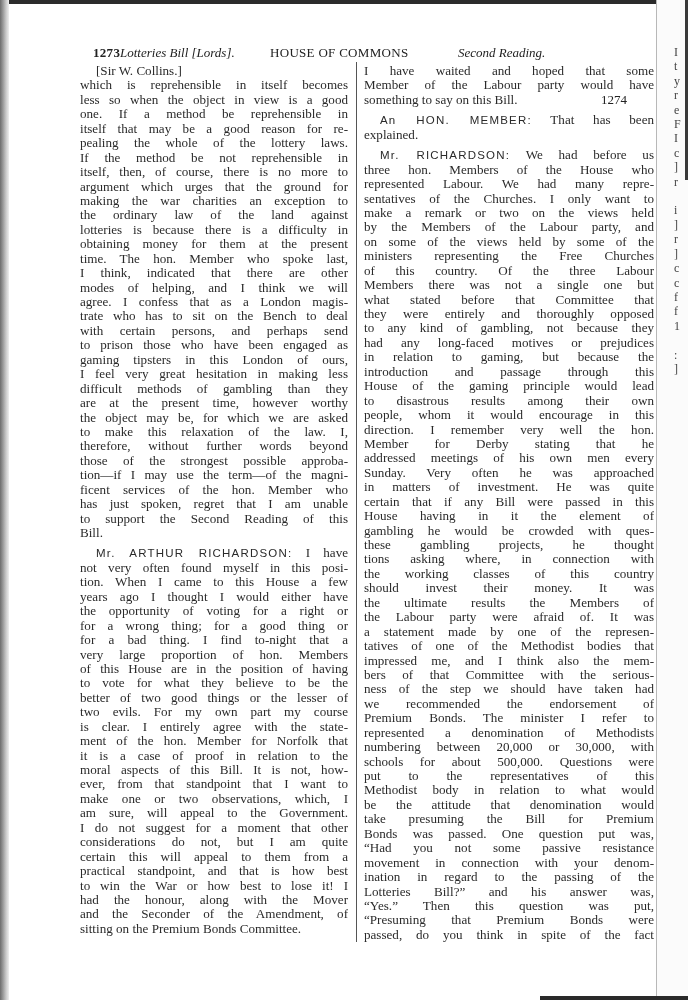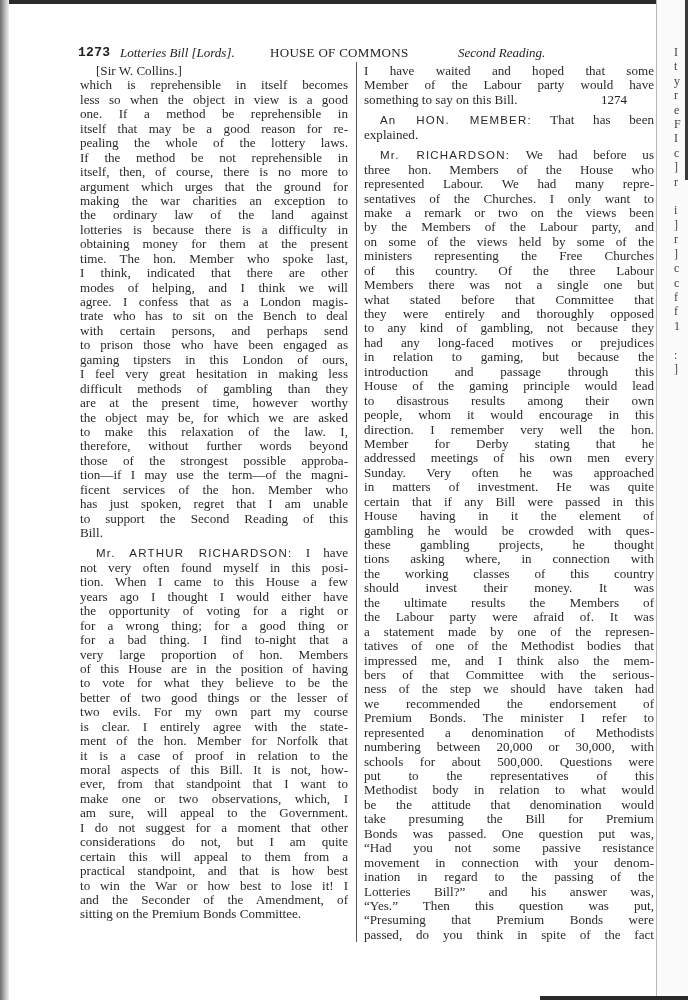--- a/index.html
+++ b/index.html
@@ -13,21 +13,21 @@
   .left-binding { position: absolute; left: 0; top: 0; width: 9px; height: 1000px;
     background: linear-gradient(to right, #6d6d6d 0, #9a9a9a 3px, #c9c9c9 6px, #efefef 9px); }
   .right-page-edge { position: absolute; left: 656px; top: 0; width: 1px; height: 1000px; background: #b8b8b8; }
   .next-page { position: absolute; left: 657px; top: 0; width: 31px; height: 1000px; background: #fbfbfb; }
   .next-page .bleed { position: absolute; left: 17px; font-size: 12px; color: #444; line-height: 14.4px; white-space: pre; }
   .next-page .dark-edge { position: absolute; left: 28px; top: 0; width: 3px; height: 180px; background: #3a3a3a; }
   .bottom-edge { position: absolute; left: 540px; top: 996px; width: 148px; height: 4px; background: #2a2a2a; }
 
   .running-head { position: absolute; top: 45px; left: 78px; width: 578px; height: 18px; font-size: 13px; color: #222; }
   .running-head span { position: absolute; top: 0; white-space: nowrap; }
-  .rh-page-left { left: 0; font-weight: bold; letter-spacing: 0.3px; font-family: Liberation Mono, monospace; }
+  .rh-page-left { left: 15px; font-weight: bold; letter-spacing: 0.3px; }
   .rh-title { left: 42px; font-style: italic; }
   .rh-house { left: 192px; letter-spacing: 0.3px; }
   .rh-reading { left: 380px; font-style: italic; }
   .rh-page-right { left: 523px; margin-top: 47px; }
 
   .column-divider { position: absolute; left: 356px; top: 62px; width: 1px; height: 880px; background: #555; }
 
   .col { position: absolute; top: 64px; }
   .col-left { left: 80px; width: 268px; }
   .col-right { left: 364px; width: 290px; }
@@ -135,35 +135,36 @@
     <span class="ln">it is a case of proof in relation to the</span>
     <span class="ln">moral aspects of this Bill.  It is not, how-</span>
     <span class="ln">ever, from that standpoint that I want to</span>
     <span class="ln">make one or two observations, which, I</span>
     <span class="ln">am sure, will appeal to the Government.</span>
     <span class="ln">I do not suggest for a moment that other</span>
     <span class="ln">considerations do not, but I am quite</span>
     <span class="ln">certain this will appeal to them from a</span>
     <span class="ln">practical standpoint, and that is how best</span>
     <span class="ln">to win the War or how best to lose it!  I</span>
+    <span class="ln">had the honour, along with the Mover</span>
     <span class="ln">and the Seconder of the Amendment, of</span>
     <span class="ln last">sitting on the Premium Bonds Committee.</span>
   </div>
 
 <div class="col col-right" id="col-right">
     <span class="ln">I have waited and hoped that some</span>
     <span class="ln">Member of the Labour party would have</span>
     <span class="ln last">something to say on this Bill.</span>
     <span class="ln indent gap"><span class="speaker">An HON. MEMBER:</span> <span>That has been</span></span>
     <span class="ln last">explained.</span>
     <span class="ln indent gap"><span class="speaker">Mr. RICHARDSON:</span> <span>We had before us</span></span>
     <span class="ln">three hon. Members of the House who</span>
     <span class="ln">represented Labour.  We had many repre-</span>
     <span class="ln">sentatives of the Churches.  I only want to</span>
-    <span class="ln">make a remark or two on the views been</span>
+    <span class="ln">make a remark or two on the views held</span>
     <span class="ln">by the Members of the Labour party, and</span>
     <span class="ln">on some of the views held by some of the</span>
     <span class="ln">ministers representing the Free Churches</span>
     <span class="ln">of this country.  Of the three Labour</span>
     <span class="ln">Members there was not a single one but</span>
     <span class="ln">what stated before that Committee that</span>
     <span class="ln">they were entirely and thoroughly opposed</span>
     <span class="ln">to any kind of gambling, not because they</span>
     <span class="ln">had any long-faced motives or prejudices</span>
     <span class="ln">in relation to gaming, but because the</span>

